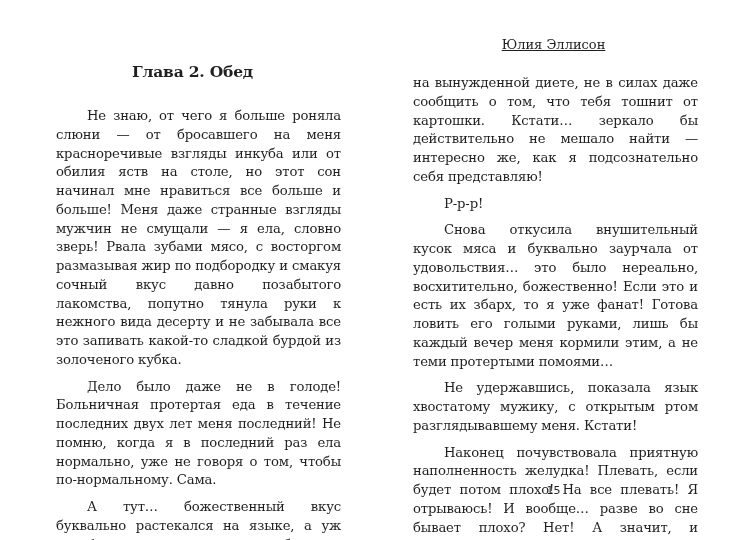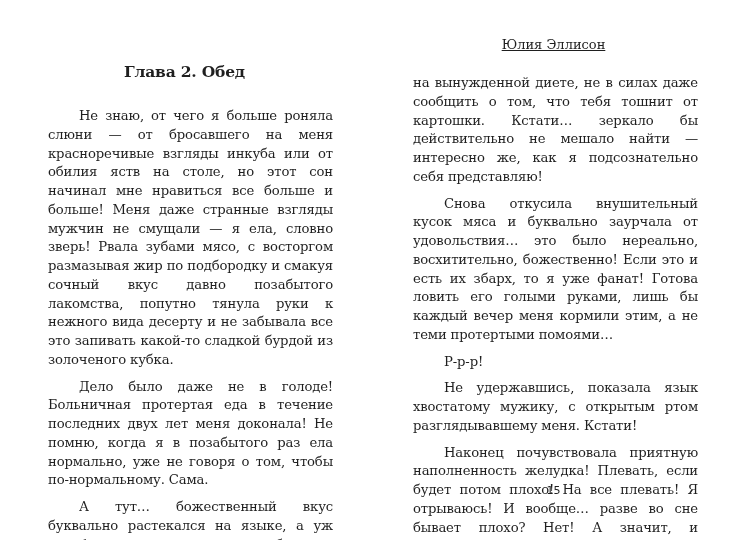--- a/index.html
+++ b/index.html
@@ -1,19 +1,19 @@
 <!DOCTYPE html>
 <html><head>
   <meta charset="utf-8">
   <style>
     html, body { margin: 0; padding: 0; background: #ffffff; }
     body { width: 738px; height: 540px; position: relative; overflow: hidden;
       font-family: "DejaVu Serif", "Liberation Serif", serif; color: #1f1f1f; }
     .page { position: absolute; top: 0; height: 476px; width: 369px; }
-    .page.left { left: 0; padding-left: 32px; }
+    .page.left { left: 8px; padding-left: 32px; }
     .page.right { left: 369px; }
     .chapter-title { position: absolute; top: 62px; left: 0; width: 369px; text-align: center;
       font-weight: bold; font-size: 15.5px; letter-spacing: -0.2px; }
     .running-head { position: absolute; top: 37px; left: 0; width: 369px; text-align: center;
       font-size: 13px; text-decoration: underline; }
     .body-text { position: absolute; font-size: 13.2px; line-height: 18.75px; text-align: justify; letter-spacing: -0.15px; }
     .left .body-text { top: 99px; left: 40px; width: 301px; }
     .right .body-text { top: 66px; left: 36px; width: 301px; }
     .body-text p { margin: 8px; text-indent: 31px; }
     .body-text p.noindent { text-indent: 0; }
@@ -22,30 +22,30 @@
     .left .page-number { top: 489px; }
     .right .page-number { top: 484px; }
   </style>
 </head>
 <body>
 
 <div class="page left">
   <div class="chapter-title">Глава 2. Обед</div>
   <div class="body-text">
     <p>Не знаю, от чего я больше роняла слюни — от бросавшего на меня красноречивые взгляды инкуба или от обилия яств на столе, но этот сон начинал мне нравиться все больше и больше! Меня даже странные взгляды мужчин не смущали — я ела, словно зверь! Рвала зубами мясо, с восторгом размазывая жир по подбородку и смакуя сочный вкус давно позабытого лакомства, попутно тянула руки к нежного вида десерту и не забывала все это запивать какой-то сладкой бурдой из золоченого кубка.</p>
-    <p>Дело было даже не в голоде! Больничная протертая еда в течение последних двух лет меня доконала! Не помню, когда я в позабытого раз ела нормально, уже не говоря о том, чтобы по-нормальному. Сама.</p>
+    <p>Дело было даже не в голоде! Больничная протертая еда в течение последних двух лет меня последний! Не помню, когда я в последний раз ела нормально, уже не говоря о том, чтобы по-нормальному. Сама.</p>
     <p>А тут… божественный вкус буквально растекался на языке, а уж сам факт того, что пищу надо было не просто глотать, а пережевывать, откусывать, брать руками… Я мечтала об этом!</p>
 
   </div>
 </div>
 
 <div class="page right">
   <div class="running-head">Юлия Эллисон</div>
   <div class="body-text">
     <p class="noindent">на вынужденной диете, не в силах даже сообщить о том, что тебя тошнит от картошки. Кстати… зеркало бы действительно не мешало найти — интересно же, как я подсознательно себя представляю!</p>
+    <p>Р-р-р!</p>
     <p>Снова откусила внушительный кусок мяса и буквально заурчала от удовольствия… это было нереально, восхитительно, божественно! Если это и есть их збарх, то я уже фанат! Готова ловить его голыми руками, лишь бы каждый вечер меня кормили этим, а не теми протертыми помоями…</p>
-    <p>Р-р-р!</p>
     <p>Не удержавшись, показала язык хвостатому мужику, с открытым ртом разглядывавшему меня. Кстати!</p>
     <p>Наконец почувствовала приятную наполненность желудка! Плевать, если будет потом плохо! На все плевать! Я отрываюсь! И вообще… разве во сне бывает плохо? Нет! А значит, и переживать нечего!</p>
     <p>Схватила со стола салфетку, вытирая рот, и быстро подскочила к нему, все же ткнув в его опупенное седалище пальцем! На вид задница как задница, но я-то видела, что этот индивид еще несколько минут назад был хвостатым змеем! И куда только что делось? Жаль, не заметила, куда у него засунулась та чешуйчатая махина и когда успели вырасти ноги.</p>
   </div>
   <div class="page-number">15</div>
 </div>
 
 </body></html>

